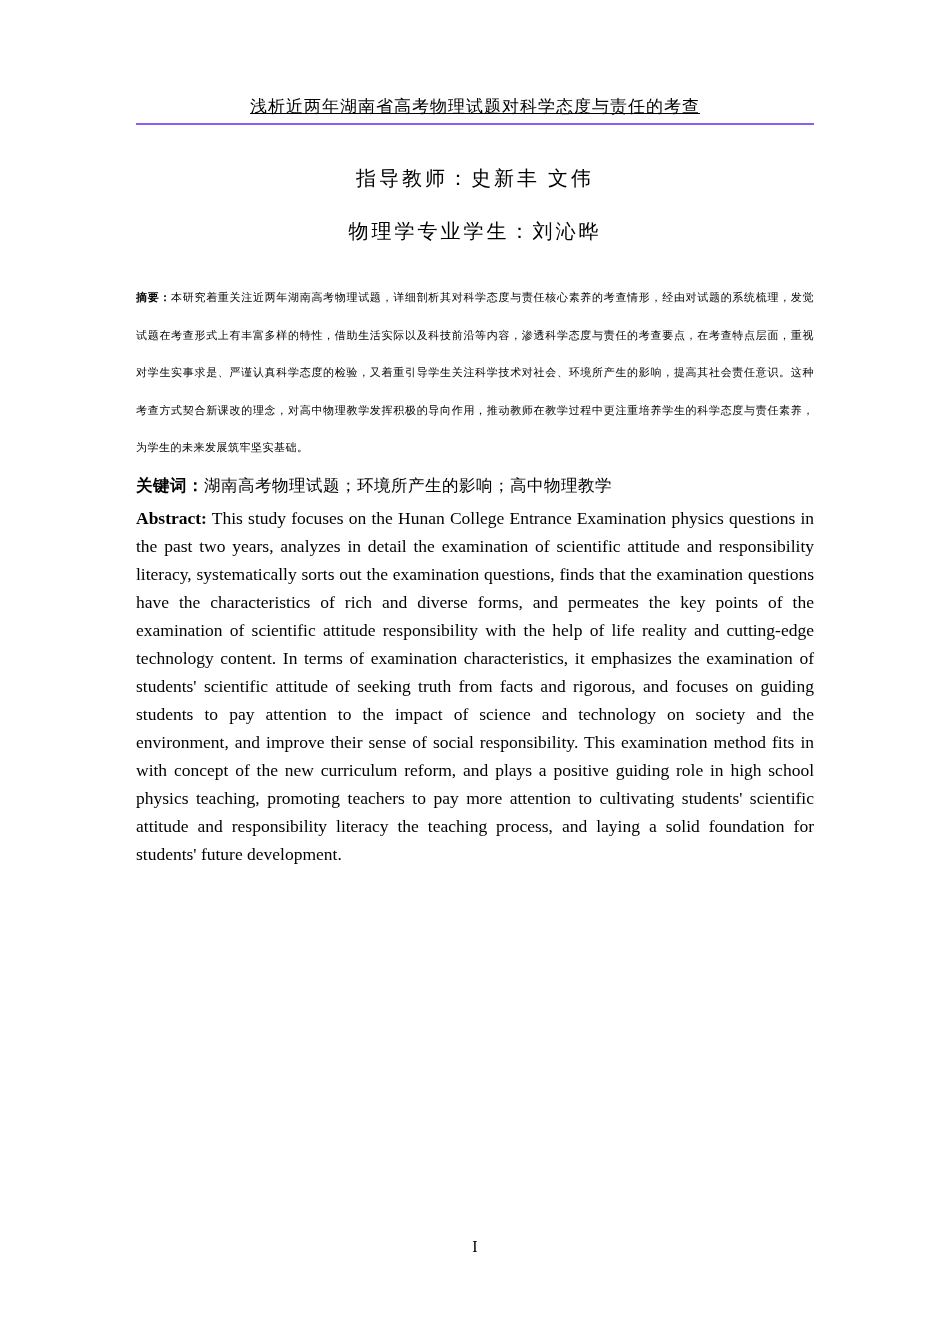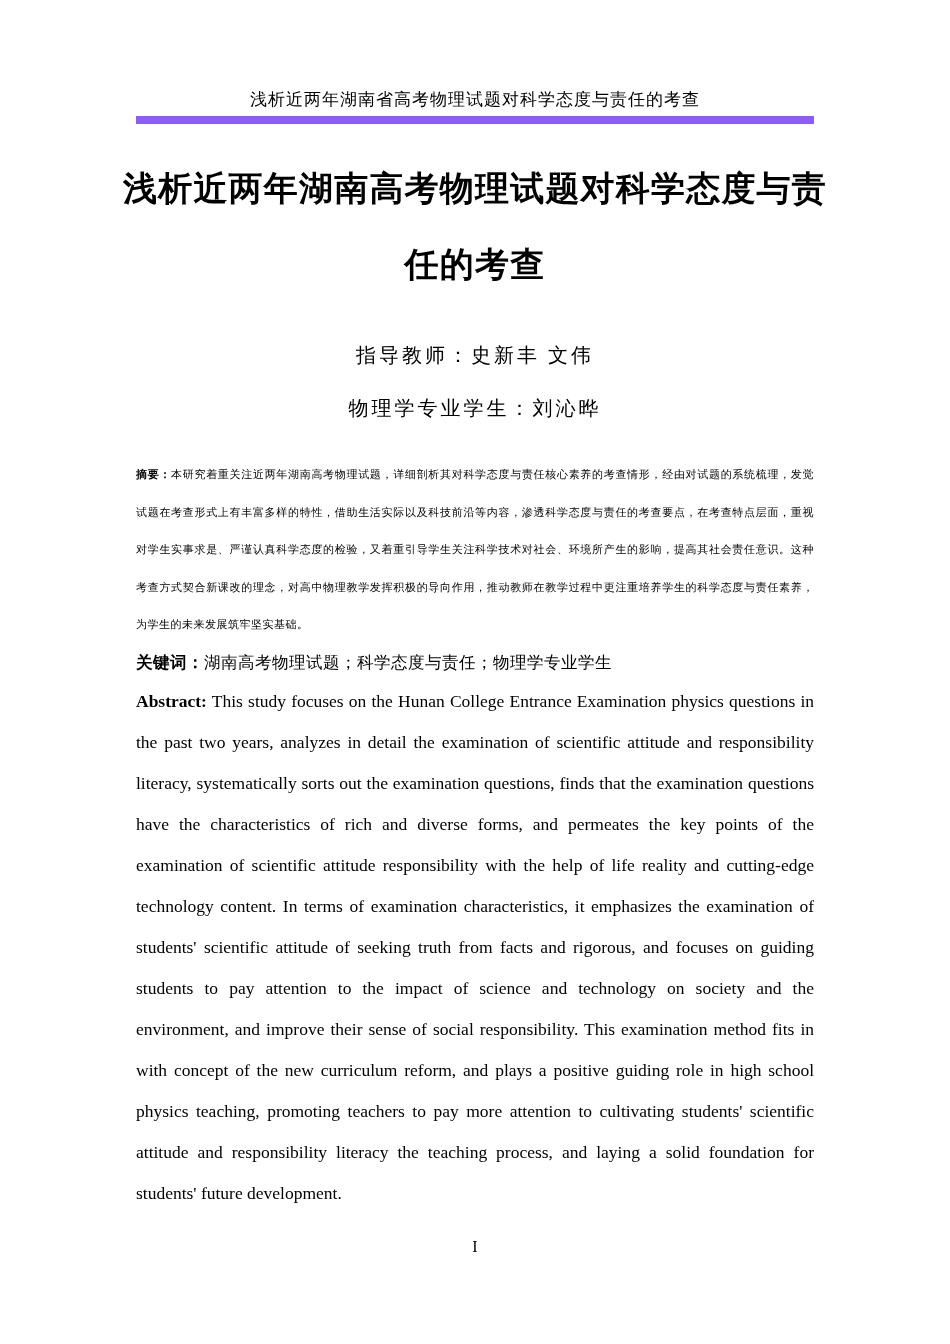--- a/index.html
+++ b/index.html
@@ -12,27 +12,28 @@
     width: 950px;
     height: 1344px;
     margin: 0 auto;
     background: #ffffff;
     color: #000000;
     font-family: "Liberation Serif", "DejaVu Serif", serif;
     overflow: hidden;
     box-sizing: border-box;
   }
   .running-header {
-    margin: 4px 136px;
+    margin: 11px 136px;
     padding-top: 84px;
     padding-bottom: 5px;
     text-align: center;
     font-size: 17px;
     letter-spacing: 1px;
-    border-bottom: 8px solid #8b5cf6;
+    border-bottom: 2px solid #8b5cf6;
+    text-decoration: underline;
   }
   .doc-title {
     margin: 26px 122px 0 122px;
     text-align: center;
     font-family: "Liberation Sans", "DejaVu Sans", sans-serif;
     font-weight: bold;
     font-size: 34px;
     line-height: 76px;
     letter-spacing: 1.2px;
   }
@@ -57,21 +58,21 @@
   .keywords-line {
     margin: 0;
     font-size: 16.5px;
     line-height: 37.5px;
     text-align: left;
     letter-spacing: 0.5px;
   }
   .para-en {
     margin: 0;
     font-size: 17.5px;
-    line-height: 41px;
+    line-height: 28px;
     text-align: justify;
   }
   .label-bold {
     font-weight: bold;
   }
   .page-number {
     position: absolute;
     bottom: 88px;
     left: 0;
     width: 100%;
@@ -79,31 +80,30 @@
     font-size: 16px;
   }
 </style>
 </head>
 <body>
 
 <div class="page">
 
   <div class="running-header">浅析近两年湖南省高考物理试题对科学态度与责任的考查</div>
 
-  <h1 class="doc-title">浅析近两年湖南高考物理试题对科学态度与责任的考查</h1>
 
   <div class="author-line advisor-line">指导教师：史新丰 文伟</div>
 
   <div class="author-line student-line">物理学专业学生：刘沁晔</div>
 
   <div class="body-block">
 
     <p class="para-cn"><span class="label-bold">摘要：</span><span>本研究着重关注近两年湖南高考物理试题，详细剖析其对科学态度与责任核心素养的考查情形，经由对试题的系统梳理，发觉试题在考查形式上有丰富多样的特性，借助生活实际以及科技前沿等内容，渗透科学态度与责任的考查要点，在考查特点层面，重视对学生实事求是、严谨认真科学态度的检验，又着重引导学生关注科学技术对社会、环境所产生的影响，提高其社会责任意识。这种考查方式契合新课改的理念，对高中物理教学发挥积极的导向作用，推动教师在教学过程中更注重培养学生的科学态度与责任素养，为学生的未来发展筑牢坚实基础。</span></p>
 
-    <p class="keywords-line"><span class="label-bold">关键词：</span><span>湖南高考物理试题；科学态度与责任；物理学专业学生</span></p>
+    <p class="keywords-line"><span class="label-bold">关键词：</span><span>湖南高考物理试题；环境所产生的影响；高中物理教学</span></p>
 
     <p class="para-en"><span class="label-bold">Abstract:</span><span> This study focuses on the Hunan College Entrance Examination physics questions in the past two years, analyzes in detail the examination of scientific attitude and responsibility literacy, systematically sorts out the examination questions, finds that the examination questions have the characteristics of rich and diverse forms, and permeates the key points of the examination of scientific attitude responsibility with the help of life reality and cutting-edge technology content. In terms of examination characteristics, it emphasizes the examination of students' scientific attitude of seeking truth from facts and rigorous, and focuses on guiding students to pay attention to the impact of science and technology on society and the environment, and improve their sense of social responsibility. This examination method fits in with concept of the new curriculum reform, and plays a positive guiding role in high school physics teaching, promoting teachers to pay more attention to cultivating students' scientific attitude and responsibility literacy the teaching process, and laying a solid foundation for students' future development.</span></p>
 
   </div>
 
   <div class="page-number">I</div>
 
 </div>
 
 </body></html>

